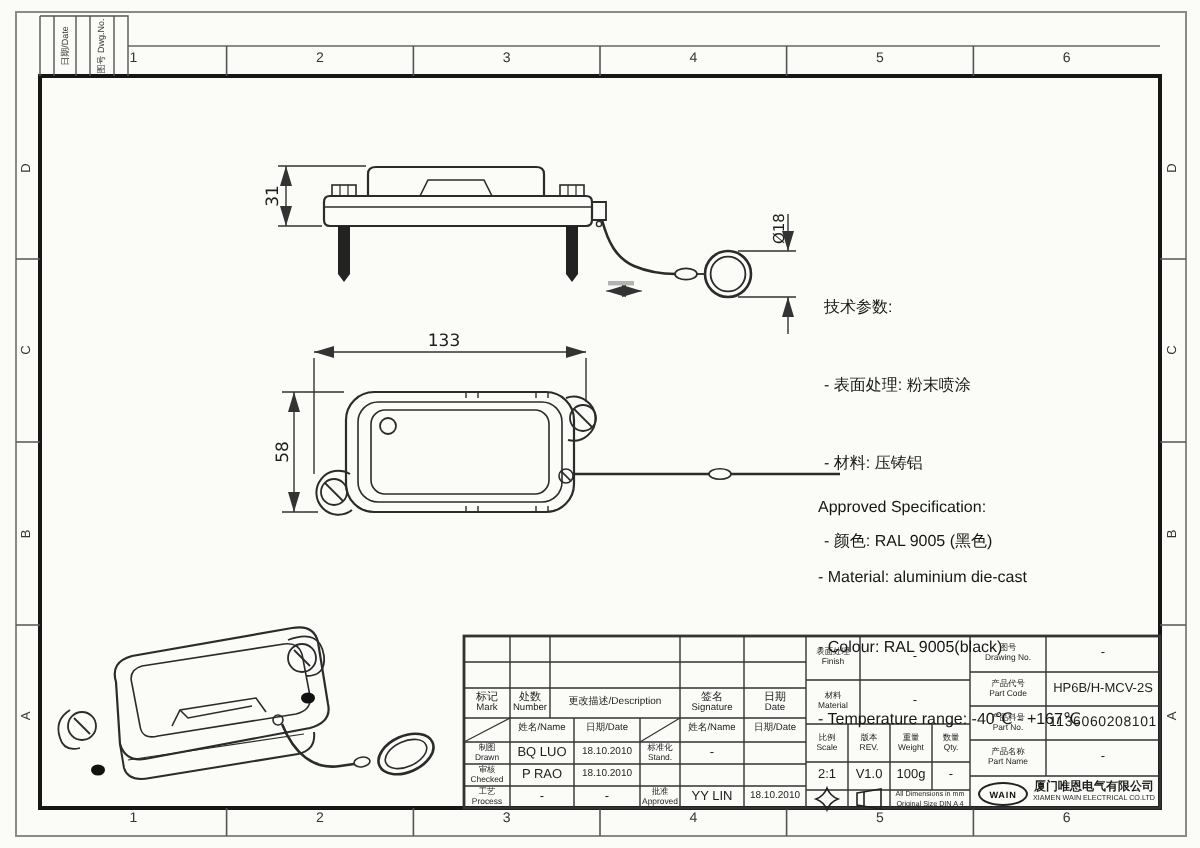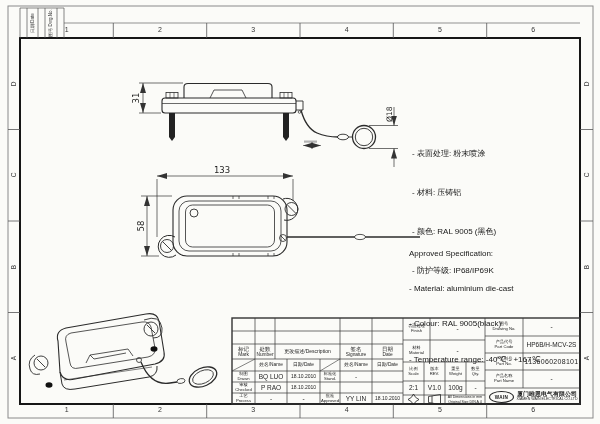--- a/index.html
+++ b/index.html
@@ -185,24 +185,24 @@
 <div class="letter" style="left:8px;top:261.8px">B</div>
 <div class="letter" style="left:8px;top:353.3px">A</div>
 <div class="letter" style="left:581px;top:78.8px">D</div>
 <div class="letter" style="left:581px;top:170.3px">C</div>
 <div class="letter" style="left:581px;top:261.8px">B</div>
 <div class="letter" style="left:581px;top:353.3px">A</div>
 <div class="cornlab" style="left:17.5px;top:20px">日期/Date</div>
 <div class="cornlab" style="left:36px;top:20px">图号 Dwg.No.</div>
 
 <div class="spec" style="left:412px;top:121px;line-height:13px;">
+  <div class="ln">技术参数:</div>
   <div class="ln">- 表面处理: 粉末喷涂</div>
   <div class="ln">- 材料: 压铸铝</div>
   <div class="ln">- 颜色: RAL 9005 (黑色)</div>
-  <div class="ln">- 防护等级: IP68/IP69K</div>
 </div>
 <div class="spec" style="left:409px;top:224px;line-height:11.8px;">
   <div class="ln">Approved Specification:</div>
   <div class="ln">- Material: aluminium die-cast</div>
   <div class="ln">- Colour: RAL 9005(black)</div>
   <div class="ln">- Temperature range: -40℃ - +167℃</div>
   
   
 </div>
 

